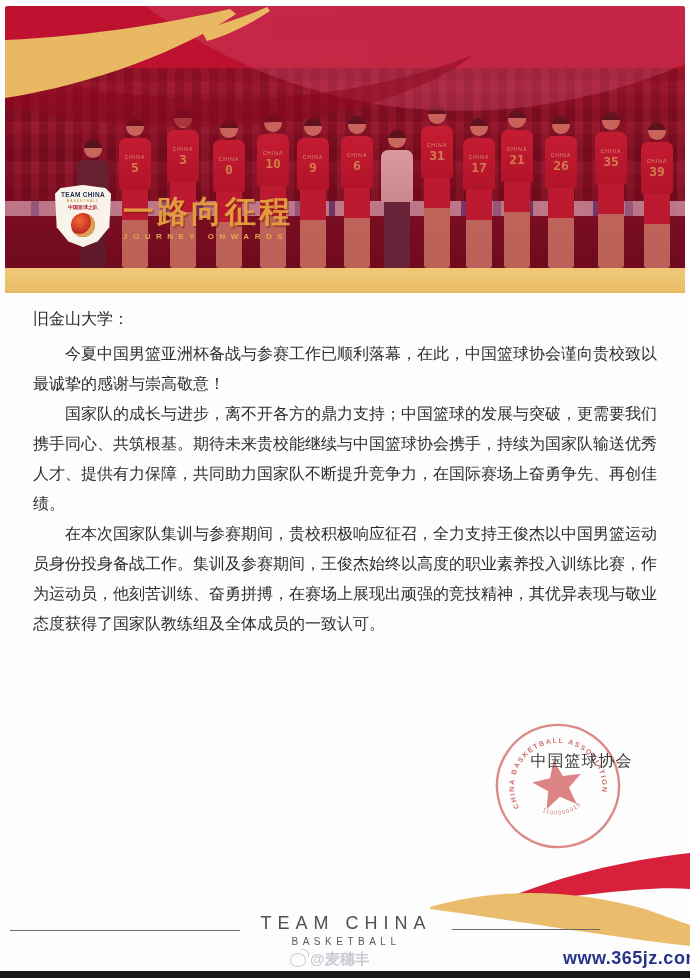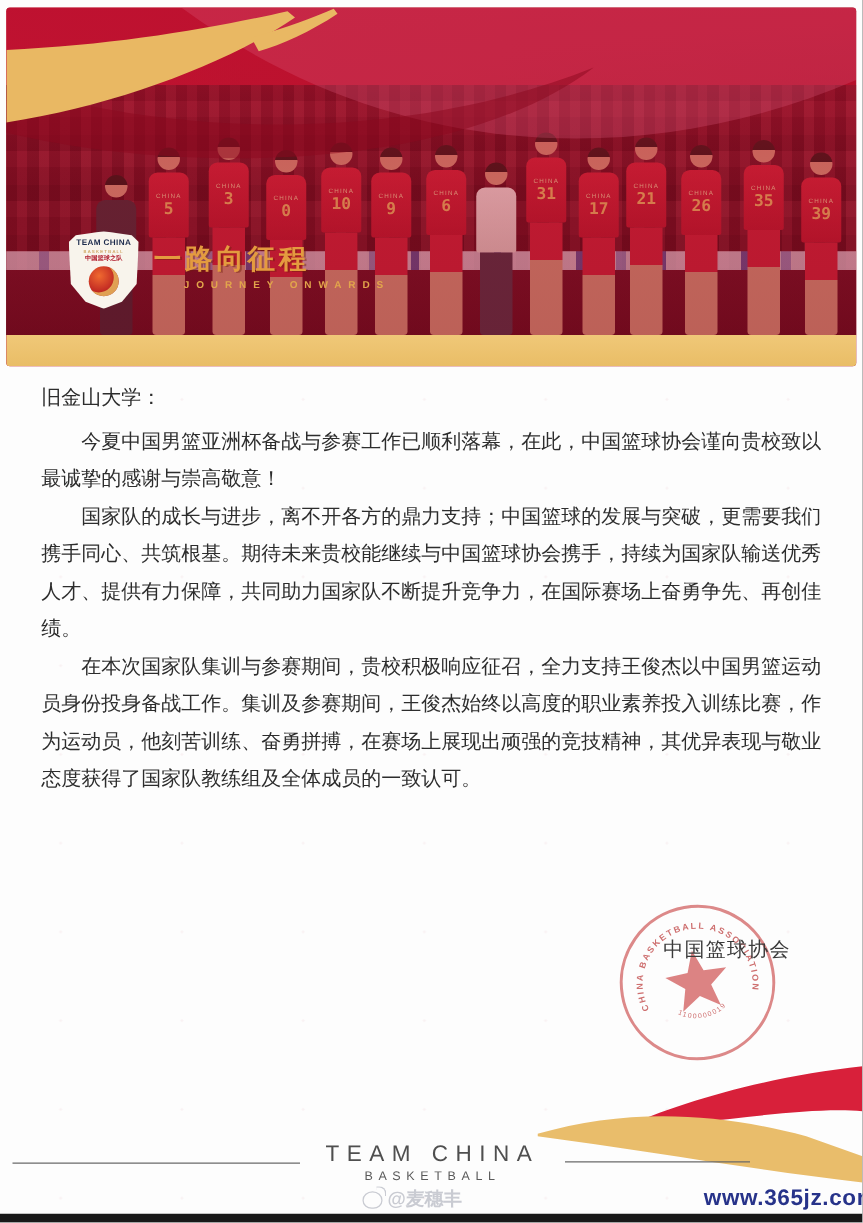--- a/index.html
+++ b/index.html
@@ -58,24 +58,24 @@
     box-shadow:0 0 0 2px rgba(255,255,255,.25); }
   .badge .b1 { font-size:6.5px; font-weight:bold; color:#1d2b4d; letter-spacing:.3px; line-height:1.2; }
   .badge .b2 { font-size:3.5px; color:#c08a2e; letter-spacing:1px; line-height:1.4; }
   .badge .b3 { font-size:5px; color:#b01e2e; font-weight:bold; line-height:1.4; }
   .badge .ball { width:24px; height:24px; border-radius:50%; margin-top:2px;
     background:radial-gradient(circle at 35% 32%, #f06a30, #c22a23 55%, #8e1722 95%);
     box-shadow:inset -4px -3px 0 rgba(232,182,92,.85); }
 
   
   .headline-wrap { position:absolute; left:118px; top:190px; z-index:8; }
-  .headline { font-size:22px; font-weight:bold; color:#e49b3f; letter-spacing:3px;
+  .headline { font-size:31px; font-weight:bold; color:#e49b3f; letter-spacing:3px;
     text-shadow:1.5px 1.5px 0 rgba(110,30,10,.45); line-height:1; }
   .headline-sub { margin-top:5px; font-size:8px; font-weight:bold;
-    color:#e2a54b; letter-spacing:5.5px;margin-left:24px; }
+    color:#e2a54b; letter-spacing:5.5px; }
 
   
   .letter { position:absolute; left:33px; right:33px; top:304px; z-index:2; }
   .letter p { font-size:16px; line-height:30px; color:#2d2d2d; text-align:justify; text-indent:2em; }
   .letter .salutation { text-indent:0; margin-bottom:5px; }
 
   
   .sig { position:absolute; left:454px; top:745px; width:255px; text-align:center; z-index:3; }
   .sig .org  { font-size:16px; color:#3a3a3a; line-height:32px; letter-spacing:1px; }
   .sig .date { font-size:16px; color:#3a3a3a; line-height:32px; margin-top:3px; }

